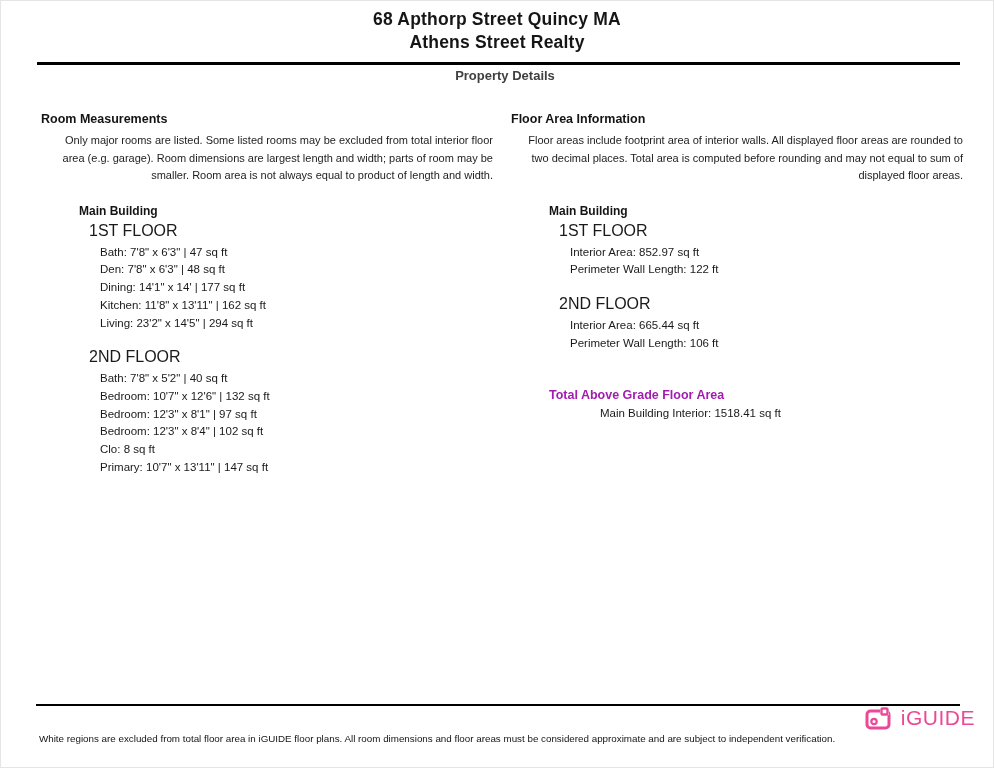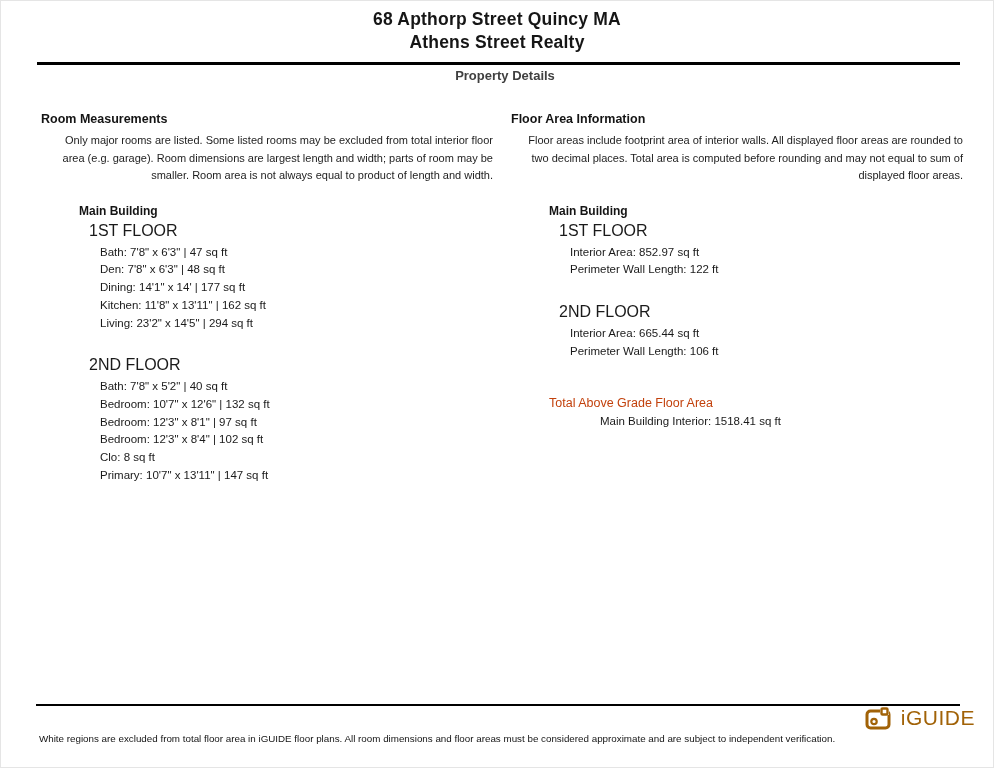--- a/index.html
+++ b/index.html
@@ -23,33 +23,33 @@
   
   .col { position:absolute; top:103px; width:452px; }
   .col-left { left:40px; }
   .col-right { left:510px; }
   .sec-h { font-size:12.5px; font-weight:bold; margin:8px 0 6px 0; color:#141414; }
   .sec-p { font-size:11px; line-height:17.6px; margin:0; color:#1d1d1d;text-align:right; }
 
   .building { margin:19px 0 0 38px; }
   .building-name { font-size:12px; font-weight:bold; color:#141414; }
   .floor-block { margin:4px 0 0 10px; }
-  .floor-block.second { margin-top:24px; }
+  .floor-block.second { margin-top:16px; }
   .floor-name { font-size:16px; color:#1a1a1a; }
   .item-list { margin:4px 0 0 11px; }
   .item-line { font-size:11.5px; line-height:17.7px; color:#1a1a1a; white-space:nowrap; }
 
   .total-block { margin:35px 0 0 38px; }
-  .total-h { font-size:12.5px; font-weight:normal; color:#c2410c; }
+  .total-h { font-size:12.5px; font-weight:bold; color:#a21caf; }
   .total-item { margin:5px 0 0 11px; font-size:11.5px; color:#1a1a1a;padding-left:40px; }
 
   
   .footer-rule { position:absolute; left:35px; top:703px; width:924px; height:2px; background:#000; }
   .disclaimer { position:absolute; left:38px; top:732px; font-size:9.8px; color:#141414; }
-  .logo { position:absolute; right:18px; top:704px; display:flex; align-items:center; gap:9px; color:#a16207; }
+  .logo { position:absolute; right:18px; top:704px; display:flex; align-items:center; gap:9px; color:#ec4899; }
   .logo-icon { display:block; }
   .logo-text { font-size:21px; font-weight:400; letter-spacing:0.5px; line-height:26px; }
 </style>
 </head>
 <body>
 
 <div class="page">
 
   <div class="header">
     <div class="title-line">68 Apthorp Street Quincy MA</div>

